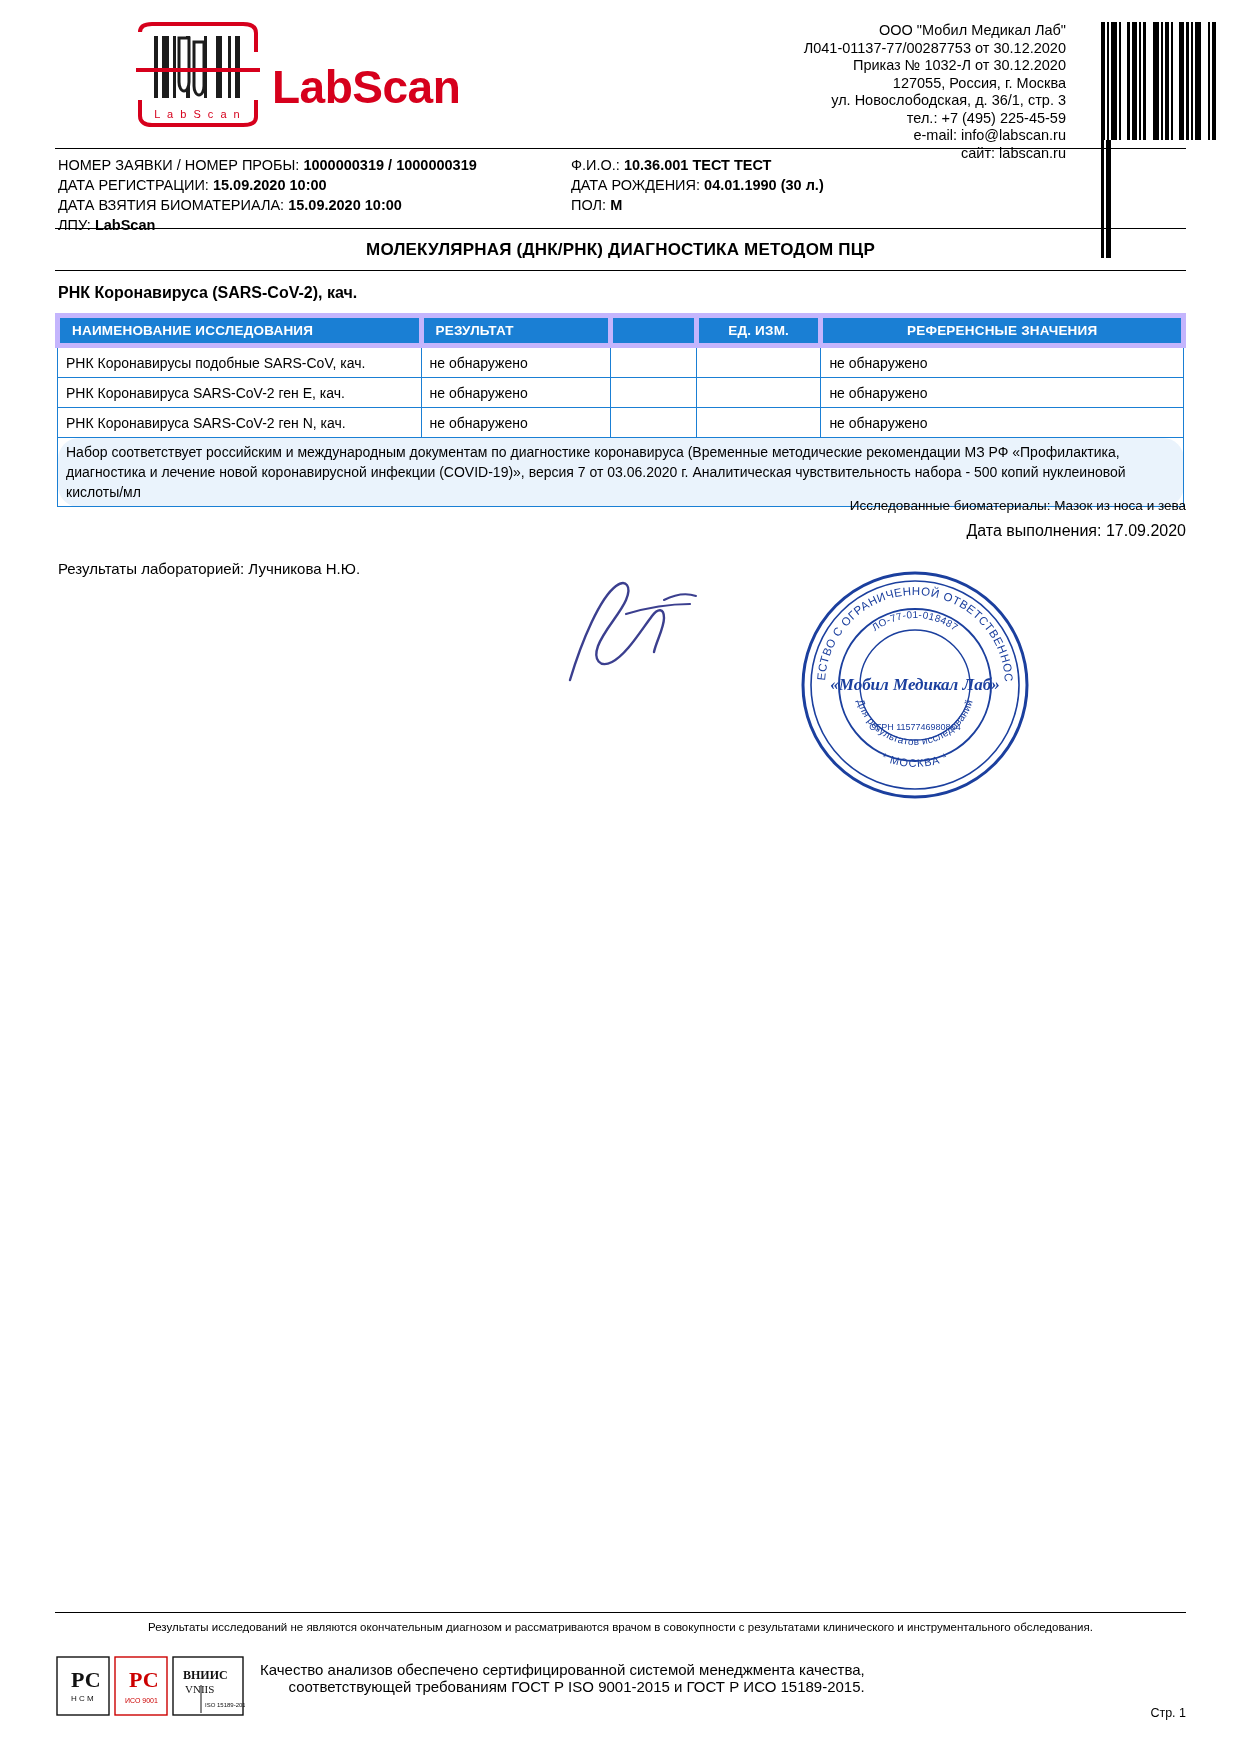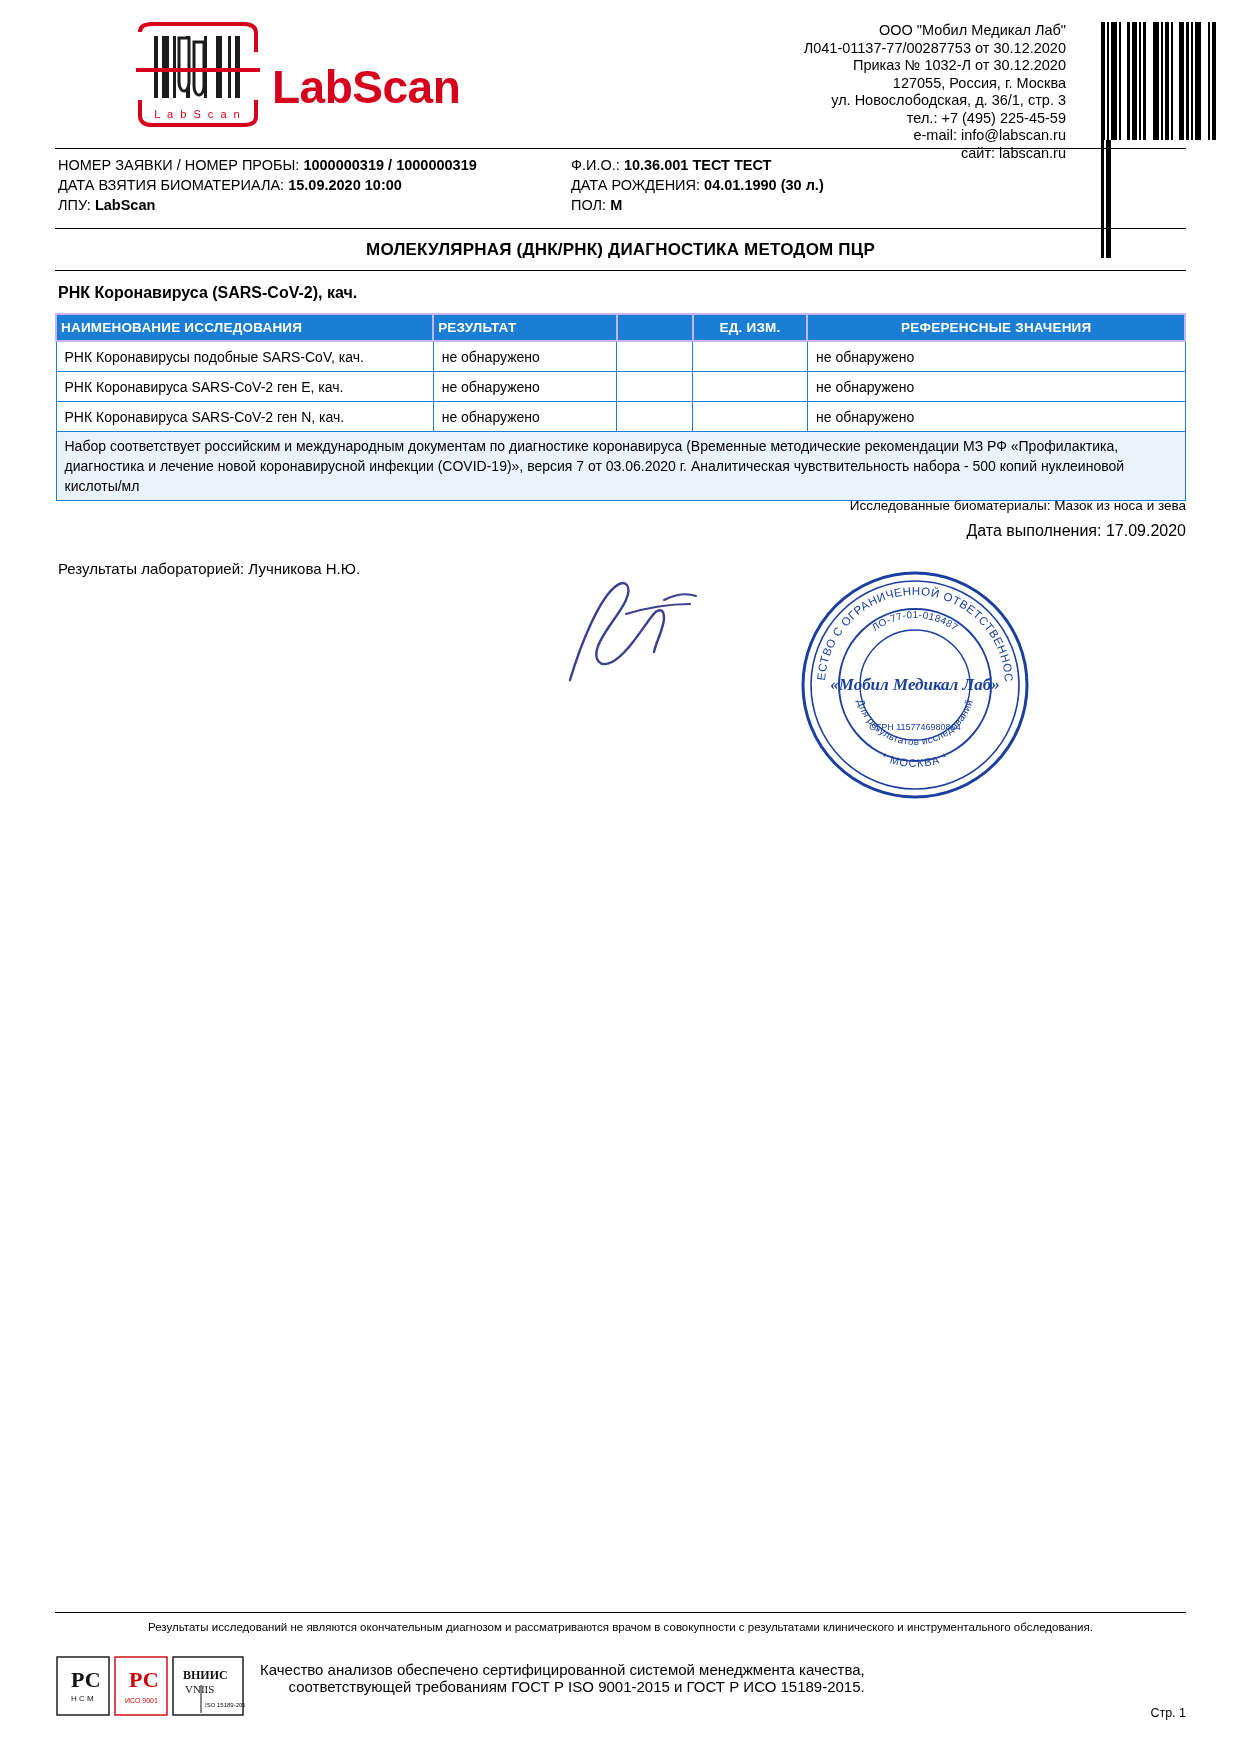--- a/index.html
+++ b/index.html
@@ -52,35 +52,35 @@
     position:absolute; left:58px; top:284px; font-size:16px; font-weight:bold;
   }
 
   
   table.results {
     position:absolute; left:55px; top:313px; width:1131px;
     border-collapse:collapse; font-size:14px;
   }
   table.results th {
     background:#1a7fd4; color:#fff; font-size:13.5px; font-weight:bold;
-    text-align:left; padding:5px 4px; border:2px solid #c4b5fd;
+    text-align:left; padding:5px 12px; border:5px solid #c4b5fd;
     letter-spacing:0.2px;
   }
   table.results th.c { text-align:center; }
   table.results td {
     border:1px solid #1a7fd4; padding:4px 8px; height:21px; vertical-align:middle;
   }
   .col1 { width:385px; }
   .col2 { width:180px; }
   .col3 { width:70px; }
   .col4 { width:110px; }
   .col5 { width:386px; }
 
   .note-row td {
-    background:#eaf3fc; font-size:14px; line-height:20px; padding:6px 8px;
+    background:#eaf3fc; font-size:14px; line-height:20px; padding:6px 8px;border-radius:21px;
   }
 
   .biomat {
     position:absolute; right:55px; top:498px; font-size:13.5px; text-align:right;
   }
   .exec-date {
     position:absolute; right:55px; top:522px; font-size:16px; text-align:center;
   }
 
   .head-lab {
@@ -153,20 +153,24 @@
     </div>
   </div>
 
   <div class="rule" style="top:148px"></div>
 
   <div class="info">
     <div class="col-left">
       <div>
         <span>НОМЕР ЗАЯВКИ / НОМЕР ПРОБЫ:</span>
         <b>1000000319 / 1000000319</b>
+      </div>
+      <div>
+        <span>ДАТА РЕГИСТРАЦИИ:</span>
+        <b>15.09.2020 10:00</b>
       </div>
       <div>
         <span>ДАТА ВЗЯТИЯ БИОМАТЕРИАЛА:</span>
         <b>15.09.2020 10:00</b>
       </div>
       <div>
         <span>ЛПУ:</span>
         <b>LabScan</b>
       </div>
     </div>

